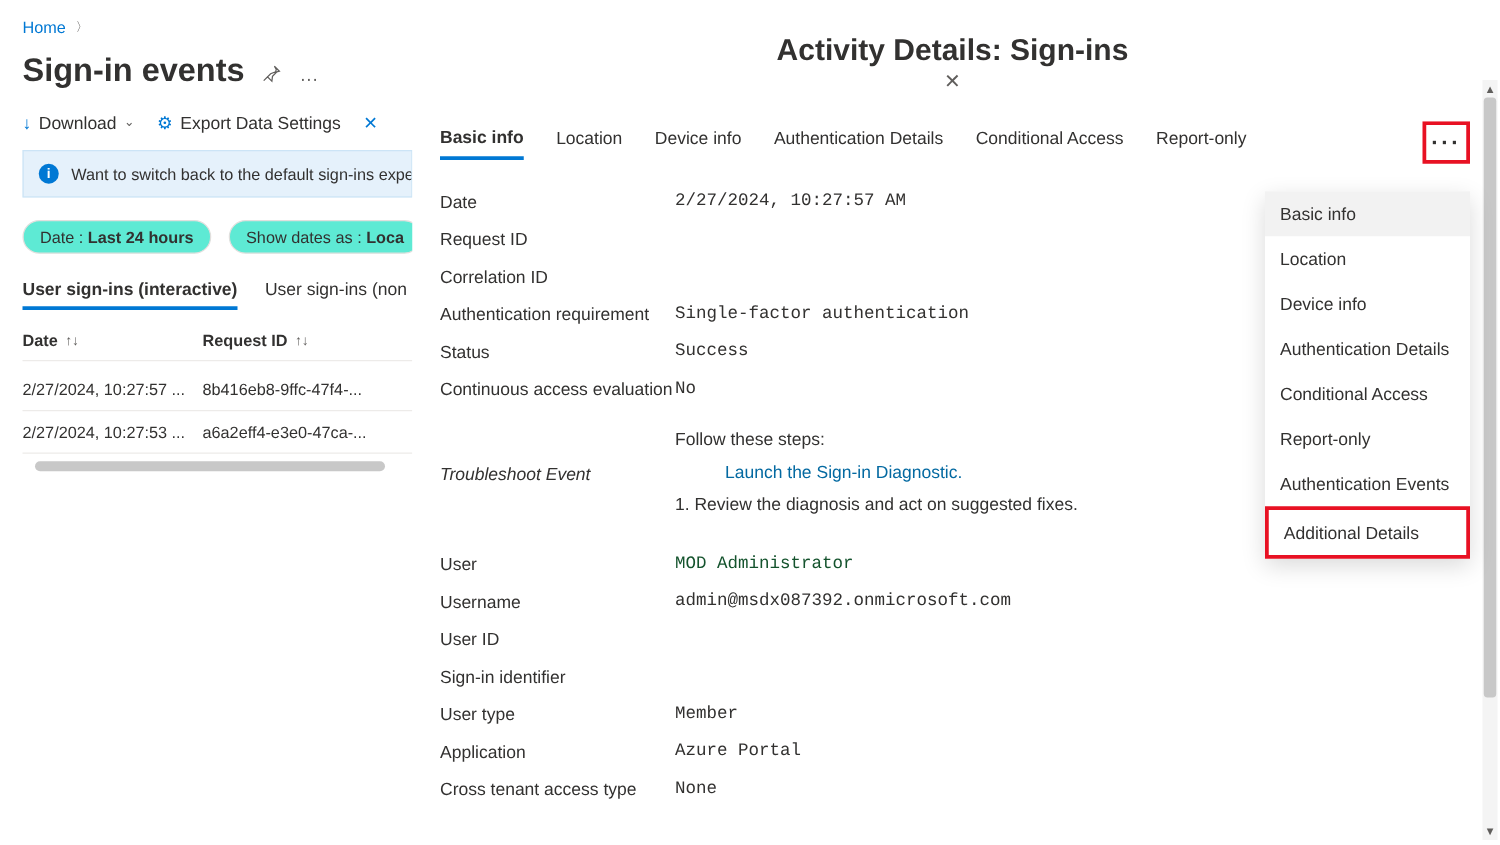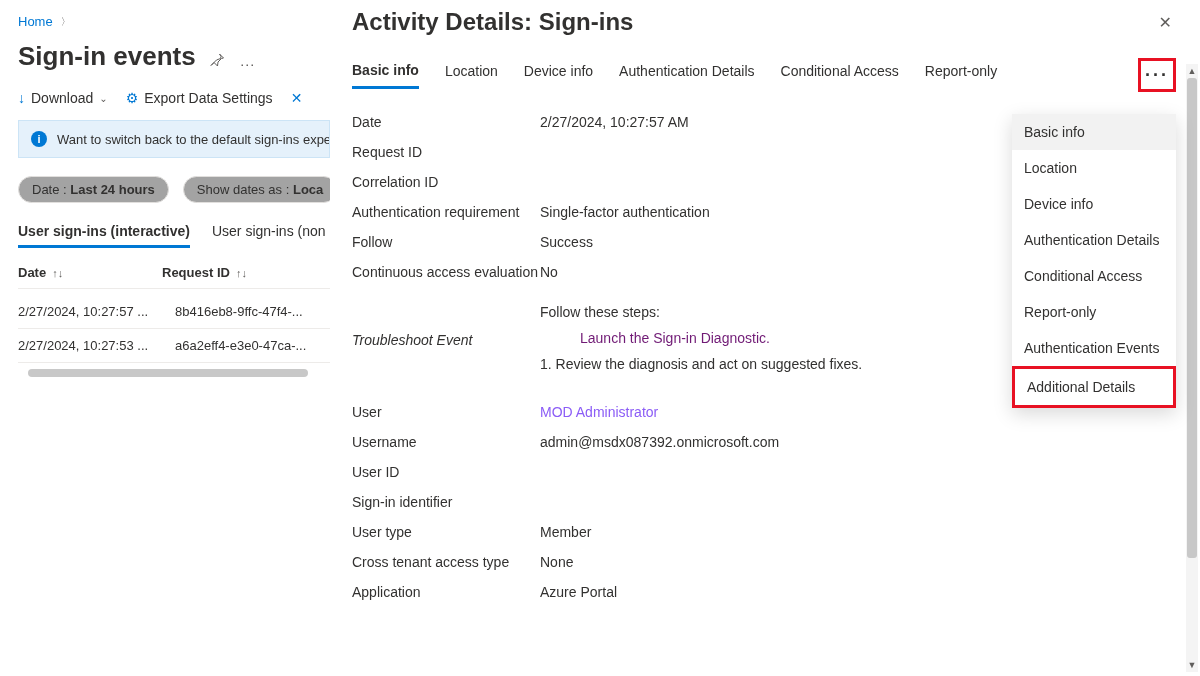--- a/index.html
+++ b/index.html
@@ -94,21 +94,21 @@
   font-weight: bold;
   flex-shrink: 0;
 }
 
 .filter-row {
   display: flex;
   gap: 14px;
   margin-bottom: 20px;
 }
 .filter-pill {
-  background: #a3a3a3;
+  background: #5eead4;
   border: 1px solid #e1dfdd;
   border-radius: 15px;
   padding: 5px 13px;
   font-size: 13px;
   white-space: nowrap;
 }
 .filter-pill .val { font-weight: 600; }
 
 .tab-row {
   display: flex;
@@ -147,21 +147,20 @@
 }
 .col.date { width: 144px; }
 .col.req { width: 145px; }
 .sort-icn { color: #605e5c; font-size: 11px; }
 
 .data-row {
   display: flex;
   padding: 9px 0;
   border-bottom: 1px solid #edebe9;
   font-size: 13px;
-  gap: 13px;
 }
 .data-row .cell { white-space: nowrap; overflow: hidden; text-overflow: ellipsis; }
 .cell.date { width: 144px; }
 .cell.req { width: 145px; }
 
 .h-scroll-track {
   margin-top: 6px;
   height: 10px;
   background: transparent;
   position: relative;
@@ -184,22 +183,22 @@
   width: 870px;
   height: 676px;
   background: #ffffff;
   display: flex;
   flex-direction: column;
 }
 
 .detail-header {
   display: flex;
   align-items: center;
-  justify-content: space-between;
-  padding: 8px 28px 22px 22px;
+  padding: 27px 28px 22px 22px;
+  flex-direction: column;
 }
 .detail-title {
   font-size: 24px;
   font-weight: 600;
 }
 .close-x {
   font-size: 16px;
   color: #605e5c;
   cursor: pointer;
 }
@@ -264,39 +263,40 @@
   display: flex;
   align-items: flex-start;
 }
 .drow .dlabel {
   width: 188px;
   color: #323130;
   flex-shrink: 0;
 }
 .drow .dvalue {
   flex: 1;
-}
-.drow .dvalue.link { color: #8b5cf6; cursor: pointer; }
+  font-family: Liberation Mono, monospace;
+}
+.drow .dvalue.link { color: #14532d; cursor: pointer; }
 
 .troubleshoot-block {
   display: flex;
   align-items: flex-start;
 }
 .troubleshoot-block .dlabel {
   width: 188px;
   padding-top: 28px;
   font-style: italic;
 }
 .tsteps {
   display: flex;
   flex-direction: column;
   gap: 10px;
 }
 .tsteps .step-link {
-  color: #701a75;
+  color: #0369a1;
   cursor: pointer;
   padding-left: 40px;
 }
 
 
 .dropdown {
   position: absolute;
   right: 24px;
   top: 56px;
   width: 164px;
@@ -459,21 +459,21 @@
       </div>
       <div class="drow">
         <div class="dlabel">Correlation ID</div>
         <div class="dvalue"></div>
       </div>
       <div class="drow">
         <div class="dlabel">Authentication requirement</div>
         <div class="dvalue">Single-factor authentication</div>
       </div>
       <div class="drow">
-        <div class="dlabel">Follow</div>
+        <div class="dlabel">Status</div>
         <div class="dvalue">Success</div>
       </div>
       <div class="drow">
         <div class="dlabel">Continuous access evaluation</div>
         <div class="dvalue">No</div>
       </div>
 
       <div class="troubleshoot-block" style="margin-top:10px;">
         <div class="dlabel">Troubleshoot Event</div>
         <div class="tsteps">
@@ -497,26 +497,26 @@
       </div>
       <div class="drow">
         <div class="dlabel">Sign-in identifier</div>
         <div class="dvalue"></div>
       </div>
       <div class="drow">
         <div class="dlabel">User type</div>
         <div class="dvalue">Member</div>
       </div>
       <div class="drow">
+        <div class="dlabel">Application</div>
+        <div class="dvalue">Azure Portal</div>
+      </div>
+      <div class="drow">
         <div class="dlabel">Cross tenant access type</div>
         <div class="dvalue">None</div>
-      </div>
-      <div class="drow">
-        <div class="dlabel">Application</div>
-        <div class="dvalue">Azure Portal</div>
       </div>
     </div>
   </div>
 </div>
 
 <div class="v-scroll">
   <div class="arrow">▲</div>
   <div class="thumb"></div>
   <div class="arrow" style="position:absolute;bottom:0;width:100%;">▼</div>
 </div>

